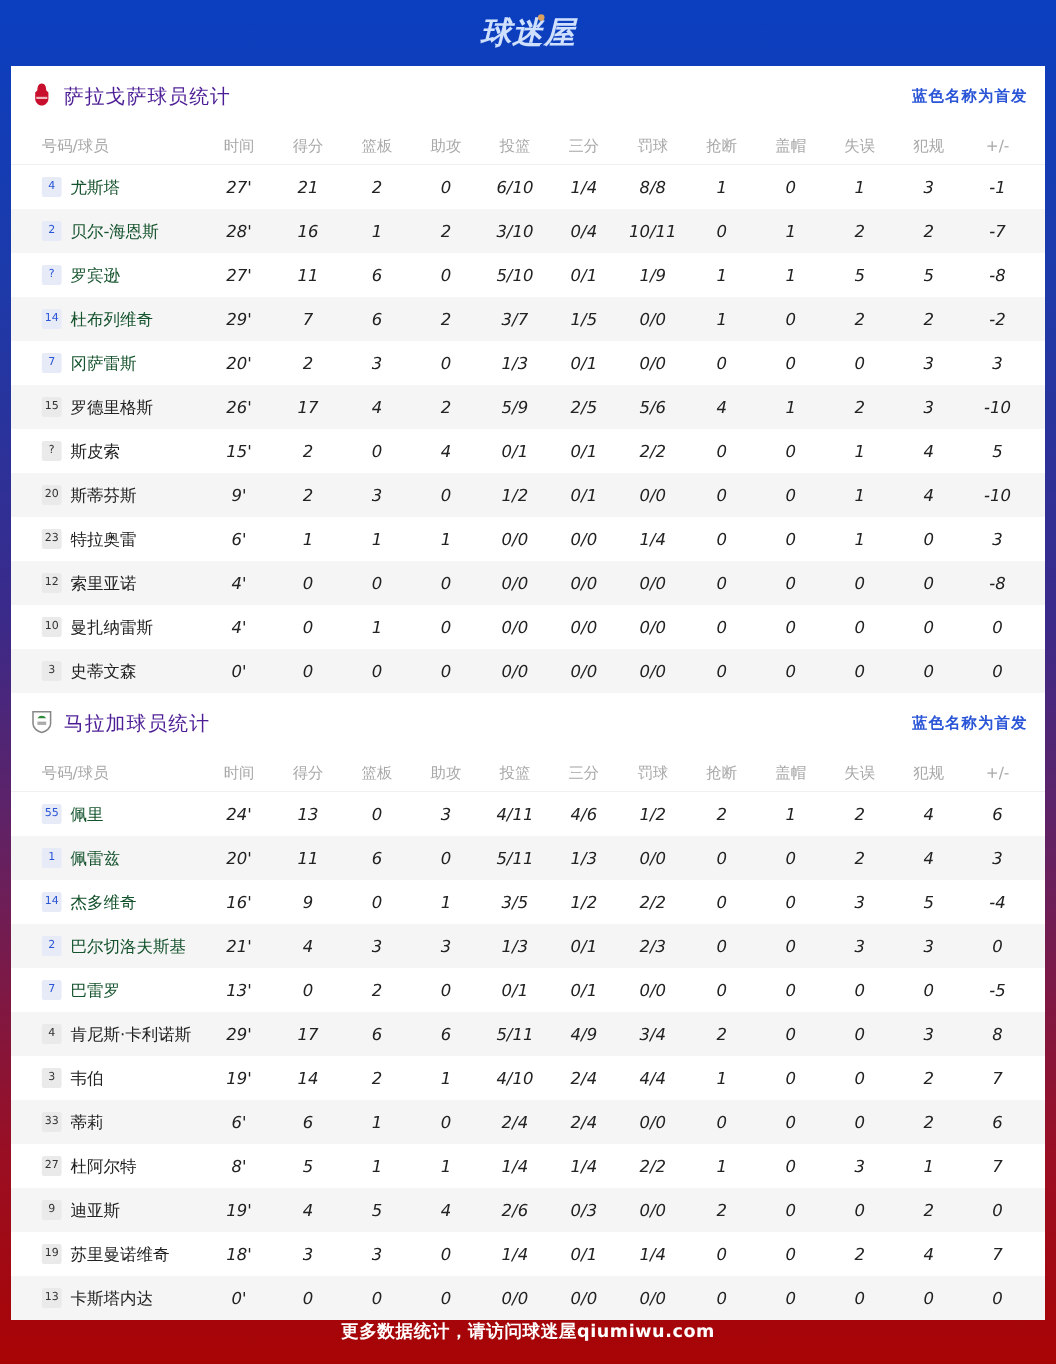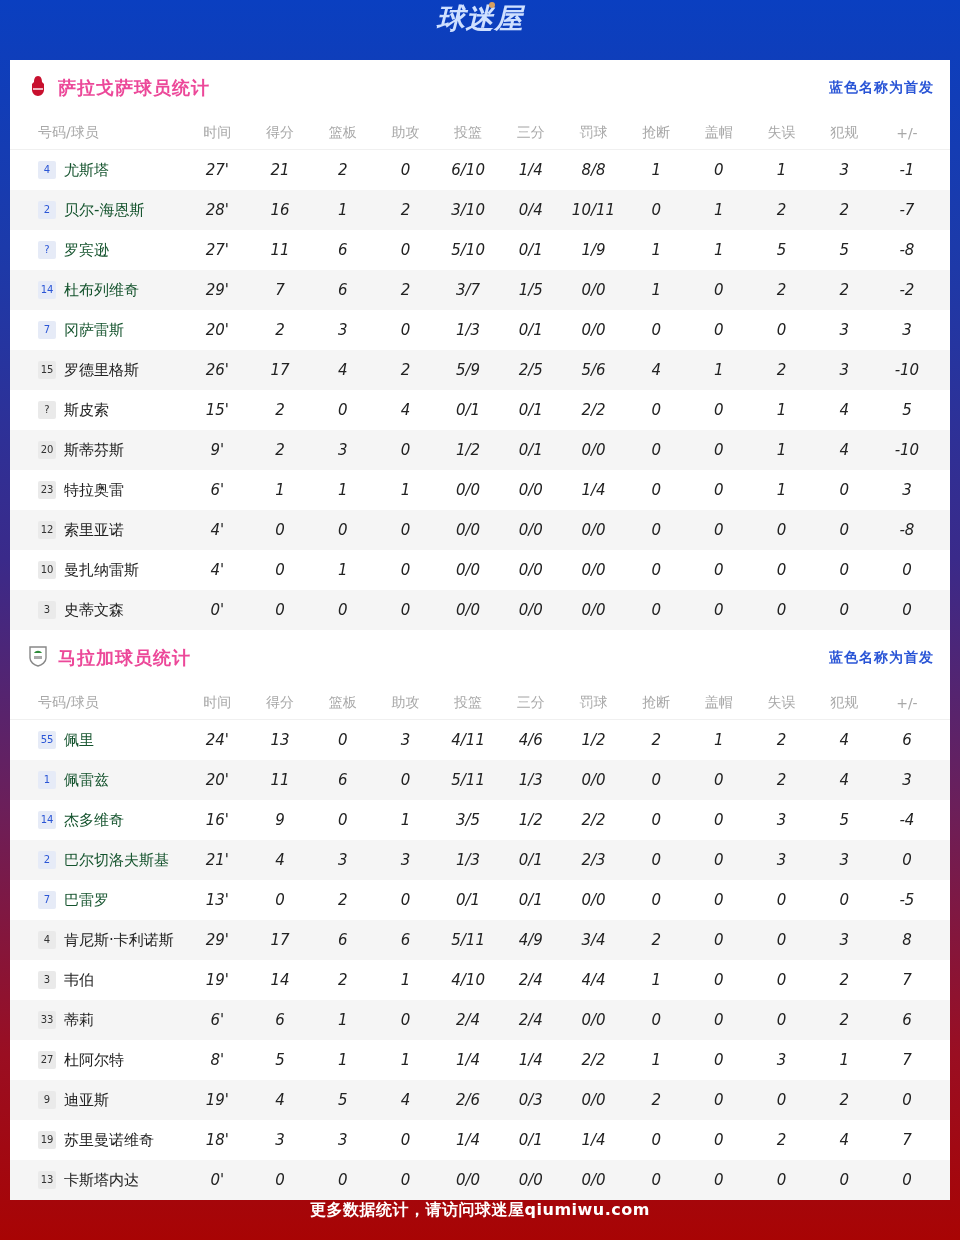--- a/index.html
+++ b/index.html
@@ -3,37 +3,37 @@
 <meta charset="utf-8">
 <style>
   * { box-sizing: border-box; margin: 0; padding: 0; }
   html, body { width: 960px; height: 1240px; overflow: hidden; }
   body {
     font-family: "DejaVu Sans", "Liberation Sans", sans-serif;
     background: linear-gradient(180deg, #0a3fc0 0%, #1c3aaa 20%, #3a2a8a 45%, #6b1f5a 65%, #9a0e22 85%, #a80404 100%);
     position: relative;
   }
   .header {
-    height: 60px; display: flex; align-items: flex-start; justify-content: center;
+    height: 60px; display: flex; align-items: center; justify-content: center;
   }
   .logo {
     color: #cfe0ff; font-size: 28px; font-weight: bold; font-style: italic; letter-spacing: 1px;
     position: relative;
   }
   .logo .dot {
     position: absolute; top: 2px; left: 52px; width: 6px; height: 6px; border-radius: 50%; background: #d9a060;
   }
   .card {
     position: absolute; left: 10px; right: 10px; top: 60px; height: 1140px; background: #fff;
   }
   .section-head {
     height: 56px; display: flex; align-items: center; justify-content: space-between; padding: 0 16px 0 18px;
   }
   .team-title { display: flex; align-items: center; gap: 10px; }
-  .team-title .name { font-size: 18px; font-weight: bold; color: #ec4899; letter-spacing: 1px; }
+  .team-title .name { font-size: 18px; font-weight: normal; color: #4c1d95; letter-spacing: 1px; }
   .team-logo { width: 20px; height: 22px; }
   .legend { font-size: 14px; color: #2a55d6; font-weight: bold; letter-spacing: 1px; }
   .cols {
     height: 34px; display: flex; align-items: center; font-size: 14px; color: #a8a8a8;
     border-bottom: 1px solid #f0f0f0;
   }
   .row { height: 40px; display: flex; align-items: center; font-size: 15px; color: #222; }
   .row.alt { background: #f5f5f5; }
   .c-player { width: 176px; padding-left: 28px; display: flex; align-items: center; }
   .c { width: 62.7px; text-align: center; font-style: italic; }

